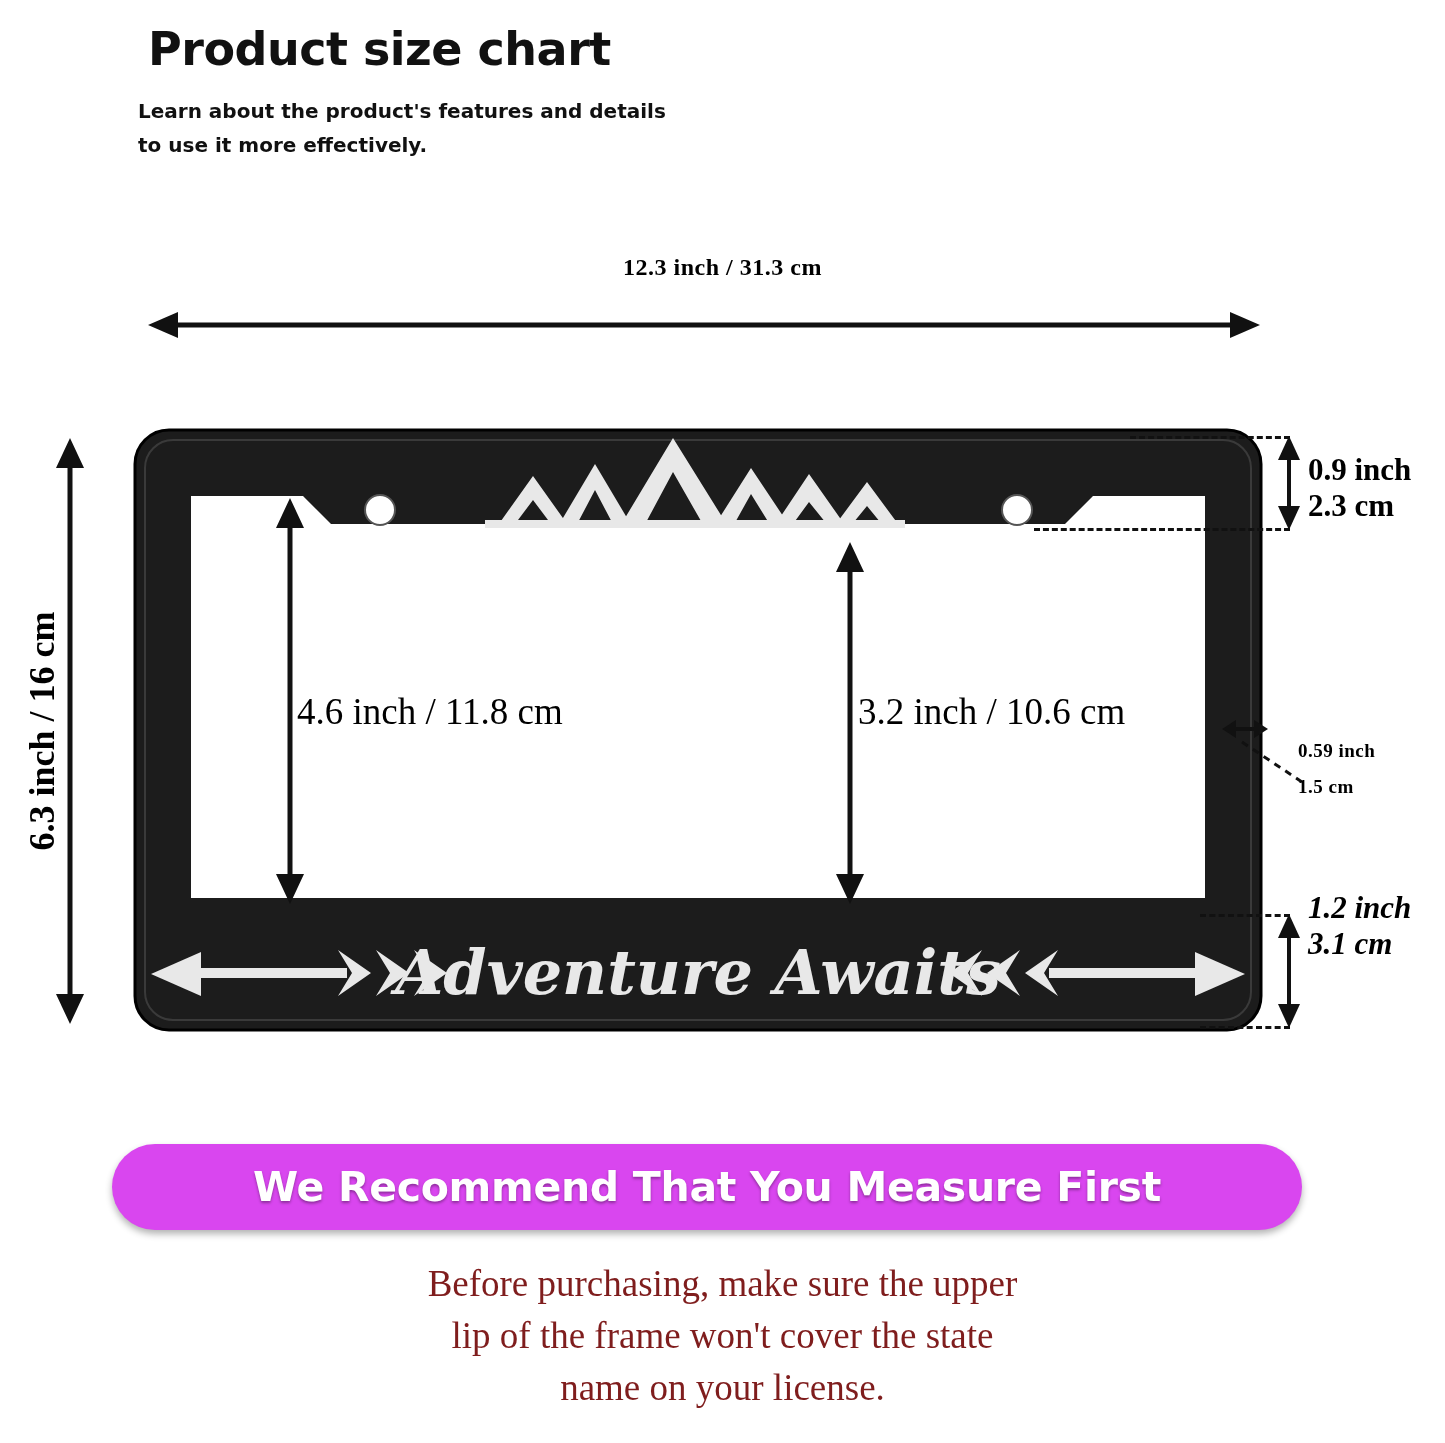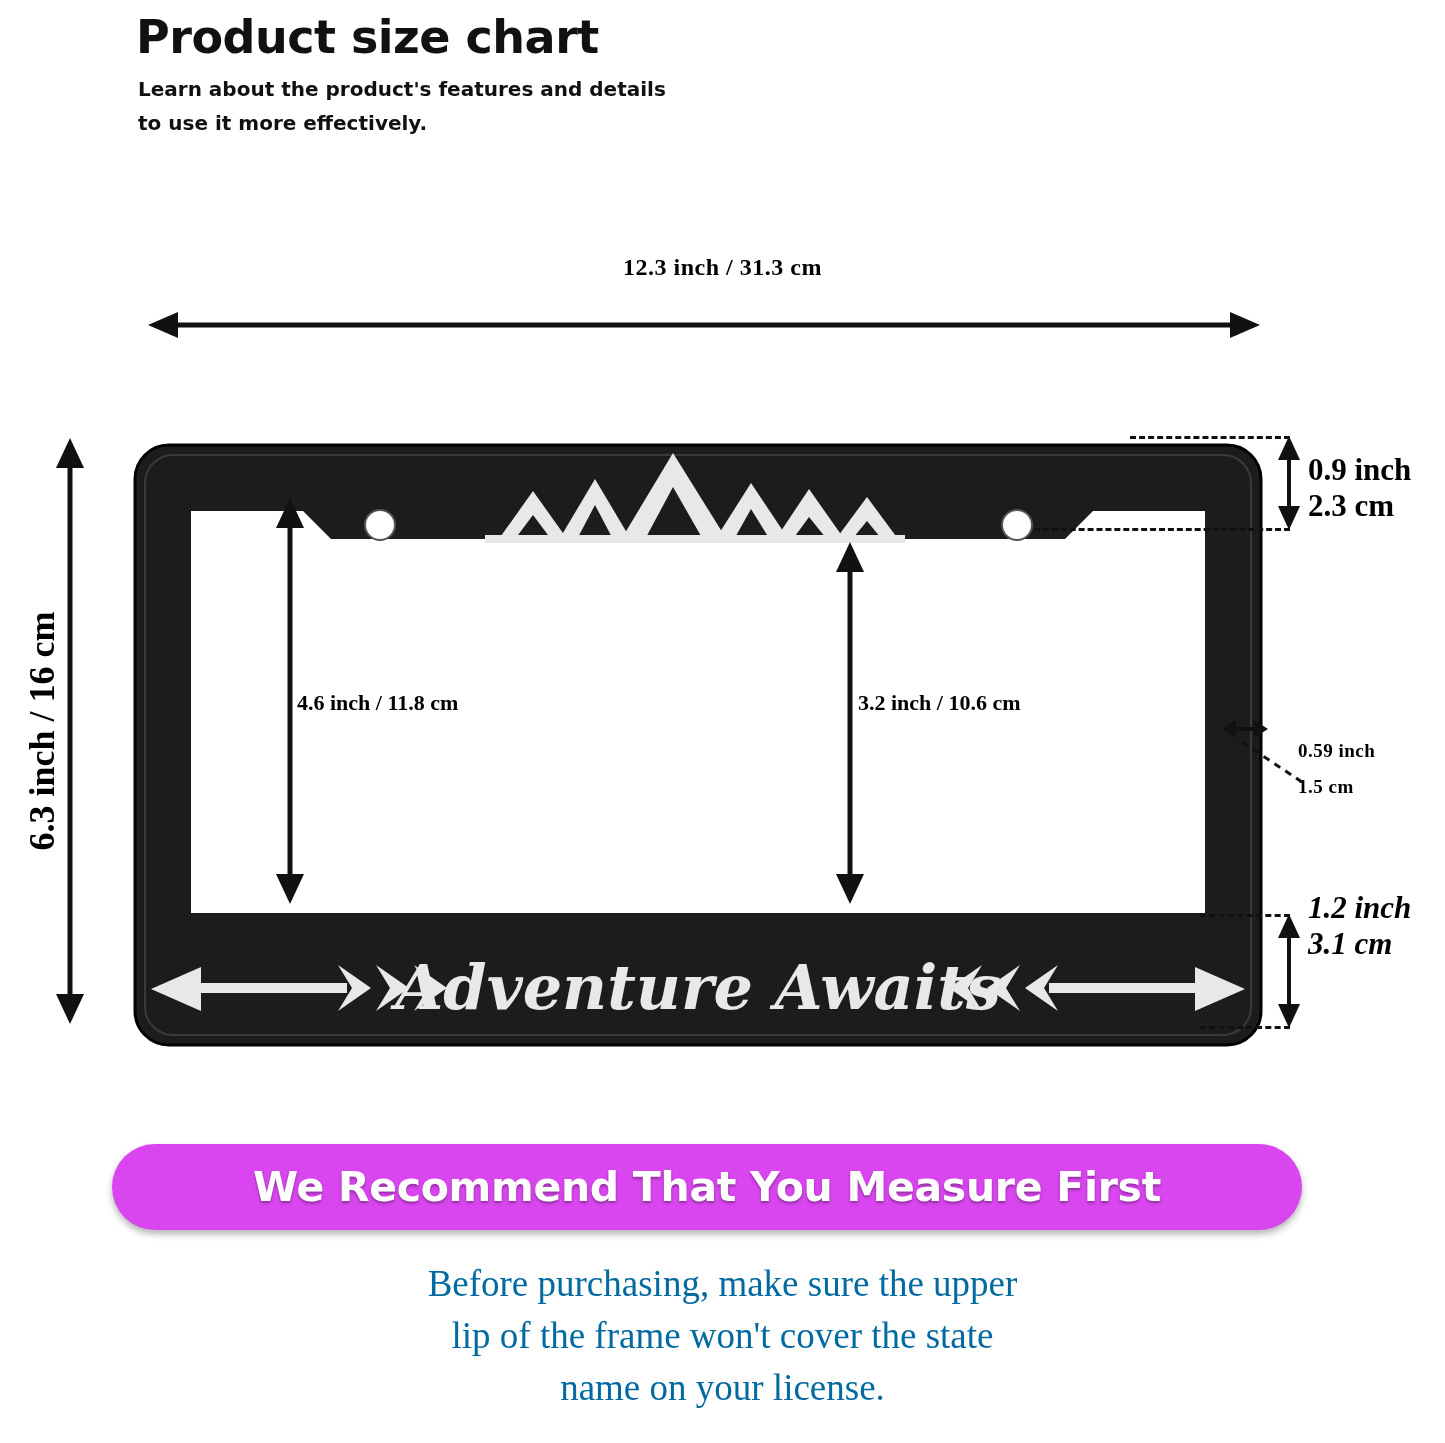--- a/index.html
+++ b/index.html
@@ -27,21 +27,21 @@
     top: 4px;
     width: 1100px;
   }
   .title {
     font-family: "DejaVu Sans", sans-serif;
     font-weight: bold;
     font-size: 46px;
     line-height: 58px;
     letter-spacing: -0.5px;
     color: #111;
-    margin: 4px;
+    margin: 16px;
   }
   .subtitle {
     font-family: "DejaVu Sans", sans-serif;
     font-weight: bold;
     font-size: 20px;
     line-height: 34px;
     color: #111;
     margin: 6px 0 0 6px;
     white-space: pre-line;
   }
@@ -83,30 +83,30 @@
     font-weight: bold;
     transform: rotate(-90deg);
     transform-origin: center center;
     white-space: nowrap;
   }
 
   
   .frame-wrap {
     position: absolute;
     left: 133px;
-    top: 443px;
+    top: 428px;
     width: 910px;
     height: 604px;
   }
   .frame-svg { display: block; }
 
   .inner-label {
     position: absolute;
-    font-size: 22px;
-    font-weight: bold;
+    font-size: 37px;
+    font-weight: normal;
     white-space: nowrap;
   }
   .label-left  { left: 297px; top: 690px; }
   .label-right { left: 858px; top: 690px; }
 
   
   .right-text {
     position: absolute;
     font-size: 31px;
     font-weight: bold;
@@ -143,21 +143,21 @@
 
   
   .footnote {
     position: absolute;
     left: 0;
     top: 1258px;
     width: 1445px;
     text-align: center;
     font-size: 37px;
     line-height: 52px;
-    color: #0369a1;
+    color: #7f1d1d;
     white-space: pre-line;
   }
 
   
   .dash {
     position: absolute;
     border-top: 3px dashed #111;
   }
 </style>
 </head>

